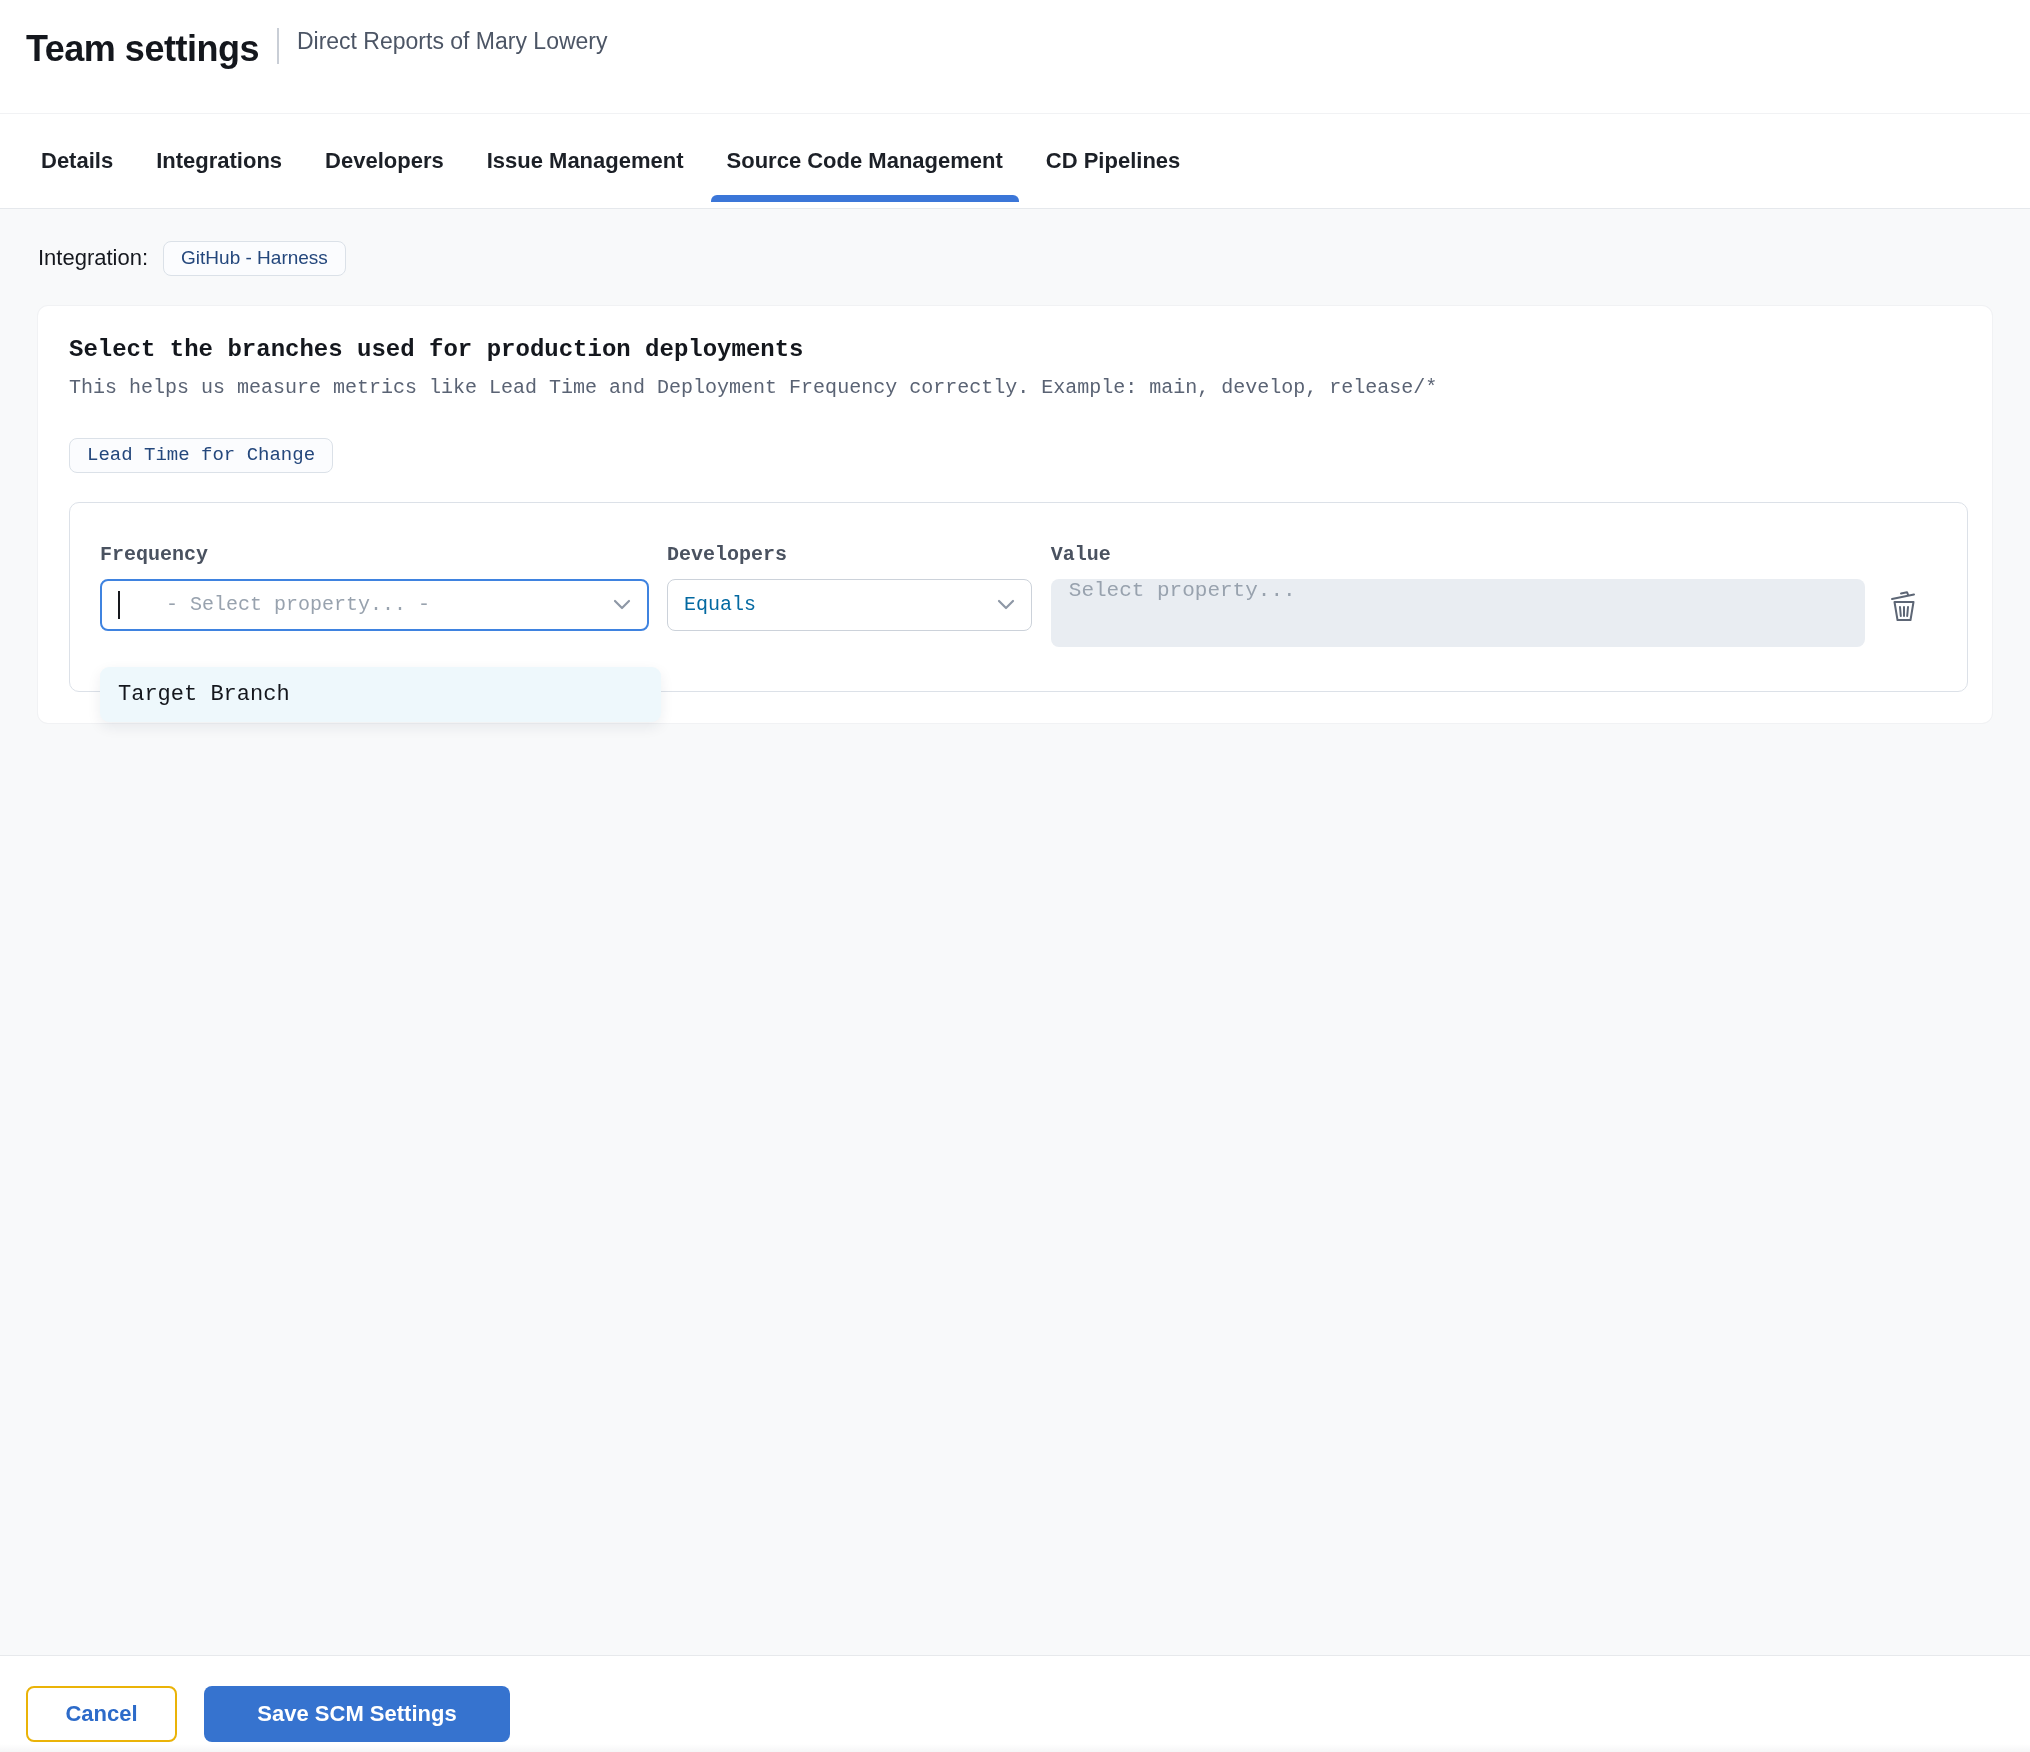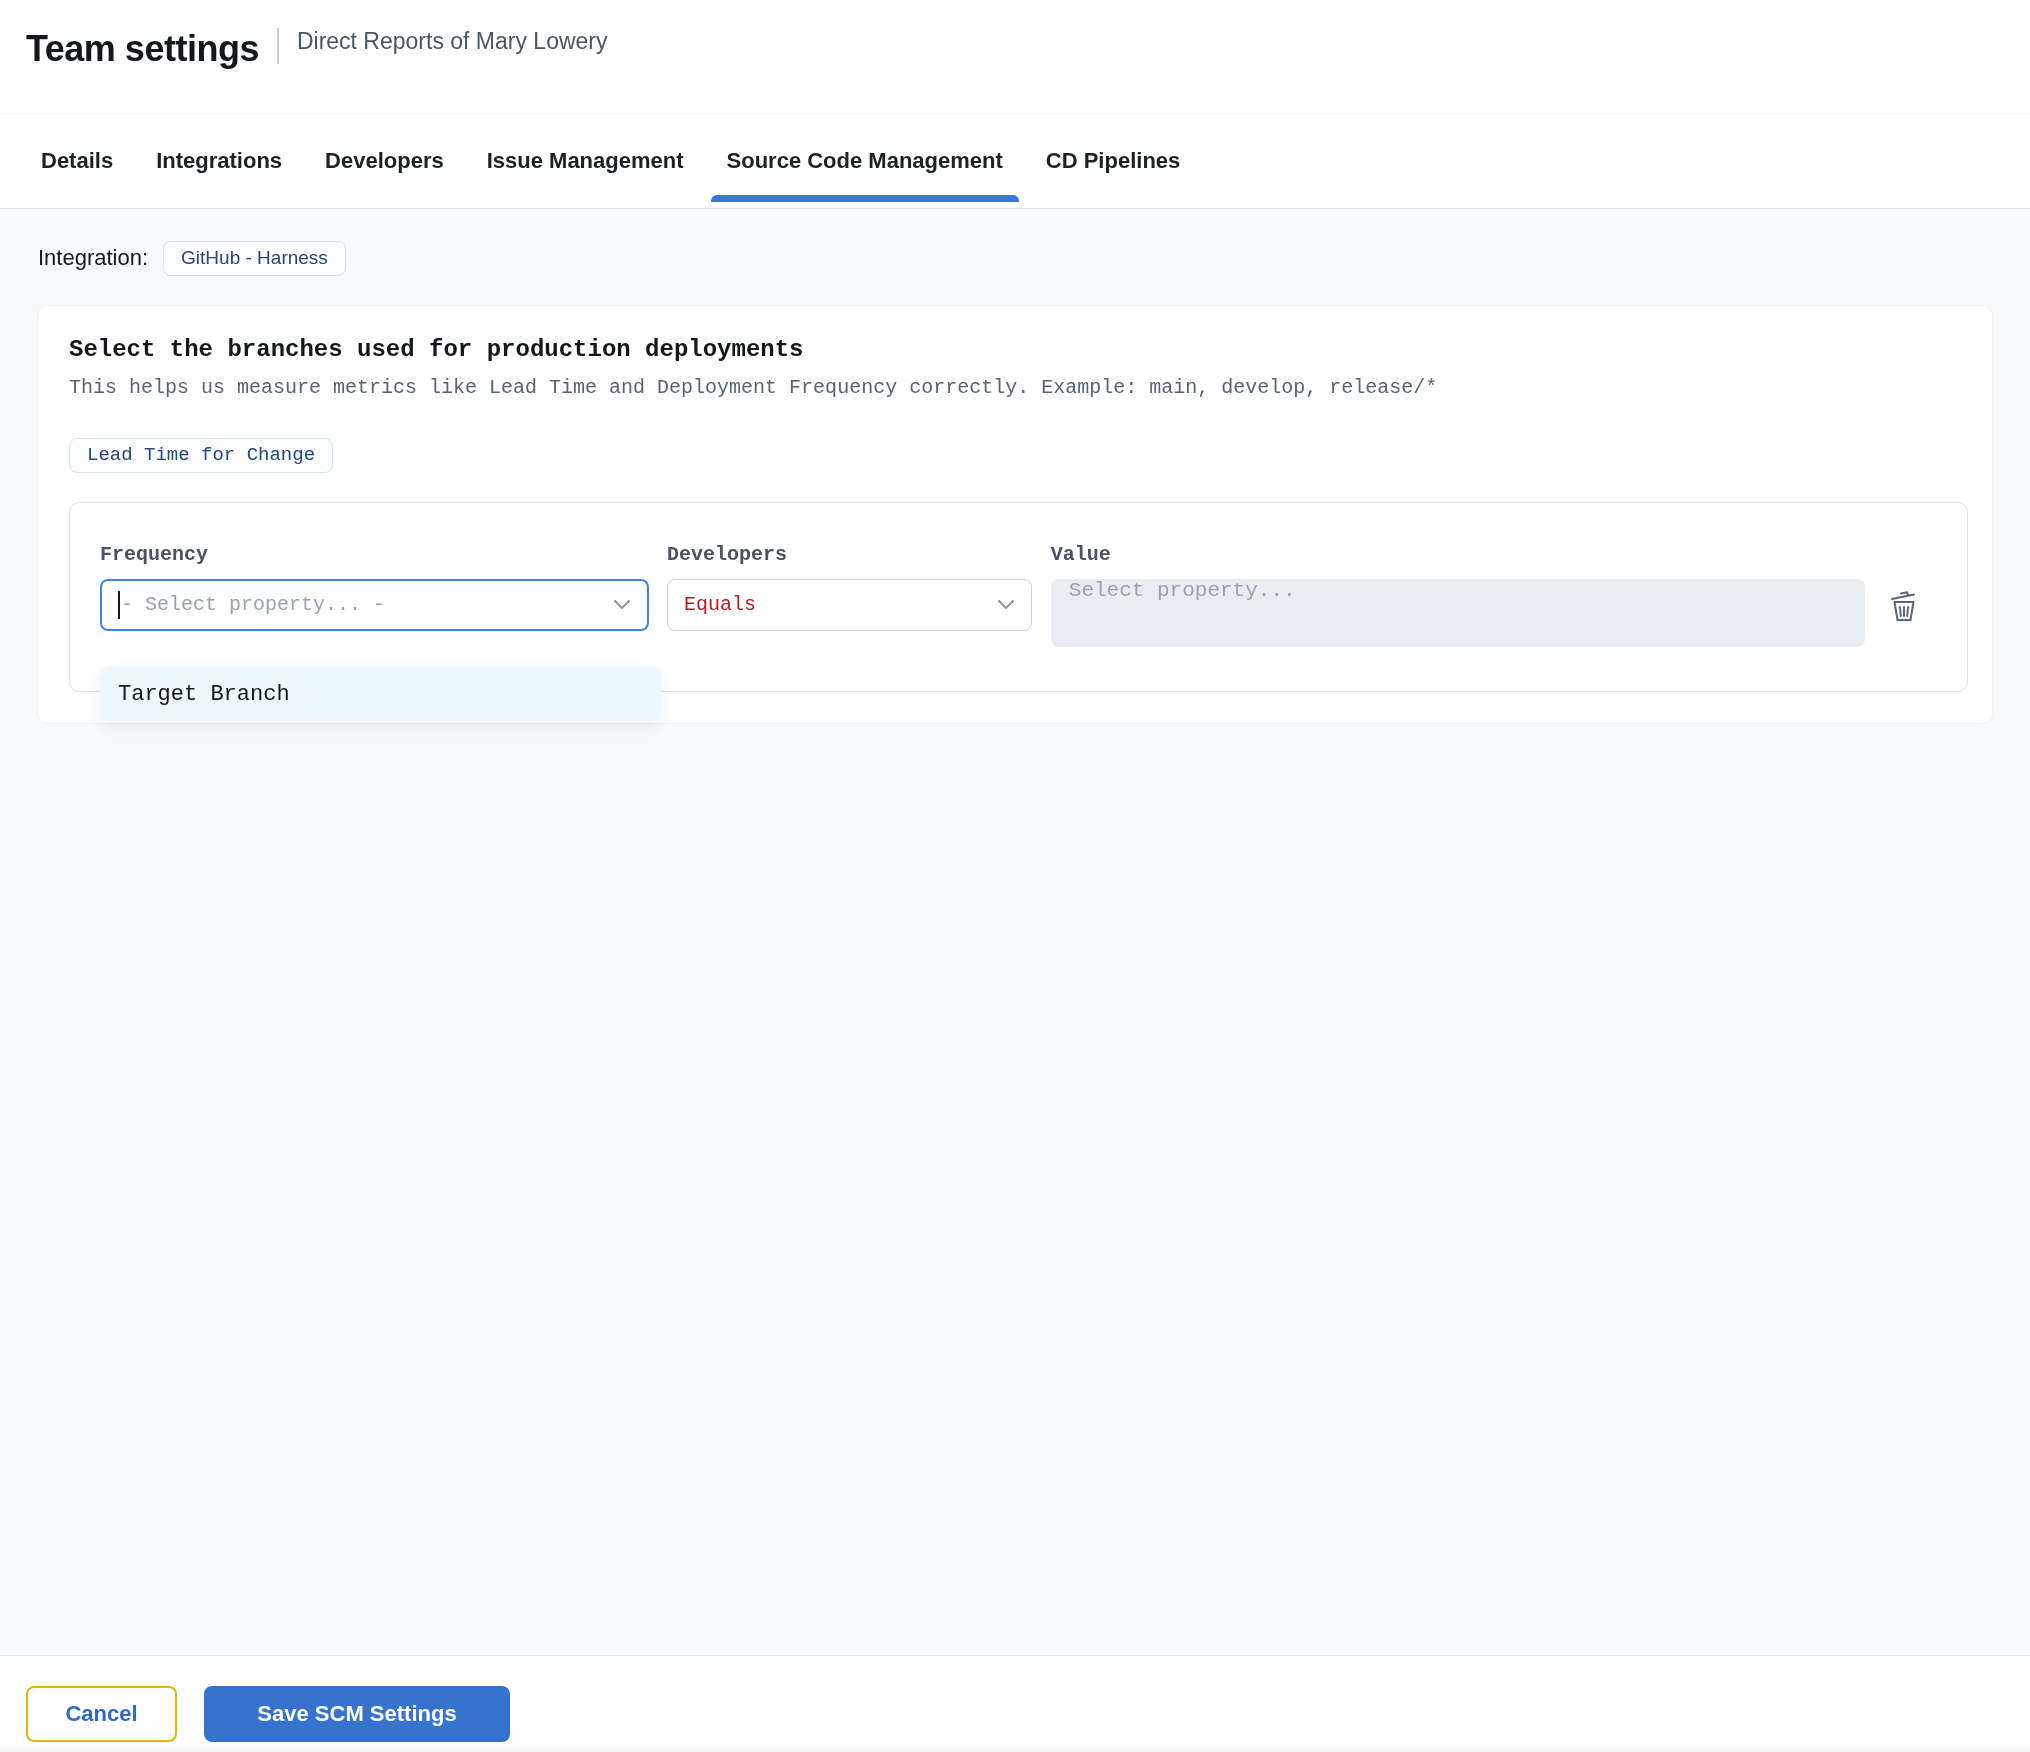--- a/index.html
+++ b/index.html
@@ -87,25 +87,25 @@
   .fcol-props { width:557px; margin-right:18px; position:relative; }
   .fcol-cond  { width:370px; margin-right:19px; }
   .fcol-value { width:826px; margin-right:24px; }
   .fcol-trash { width:30px; padding-top:46px; }
   .flabel { font-size:20px; font-weight:700; color:#4a5260; margin-bottom:13px; }
 
   .select {
     height:52px; border-radius:8px; background:#fff;
     display:flex; align-items:center;
     padding:0 16px; font-size:20px;
-    cursor:pointer; position:relative;
+    cursor:pointer; position:relative;gap:45px;
   }
   .select .chev { margin-left:auto; flex:0 0 auto; }
   .select-props { border:2px solid #3f83e0; }
-  .select-cond  { border:1px solid #ccd2da; color:#b91c1c; }
+  .select-cond  { border:1px solid #ccd2da; color:#0369a1; }
   .placeholder { color:#98a2ae; }
   .caret {
     width:2px; height:28px; background:#16181d;
     margin-right:1px; flex:0 0 auto;
   }
   .input-disabled {
     height:68px; border-radius:8px; border:none;
     background:#e9edf2; color:#98a2ae;
     display:flex; 
     padding:0 18px; font-size:21px;

